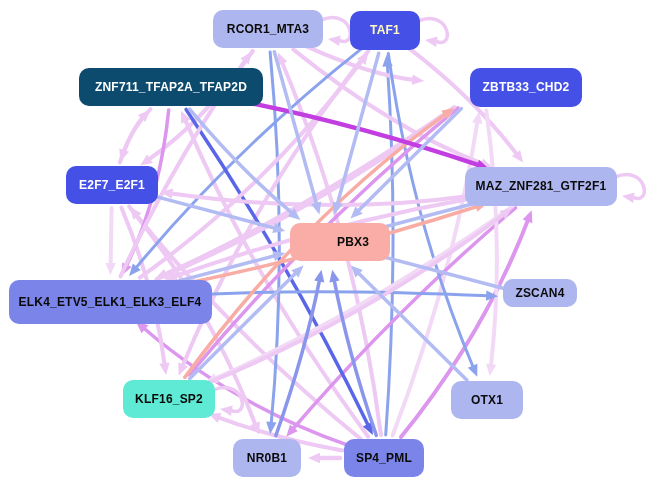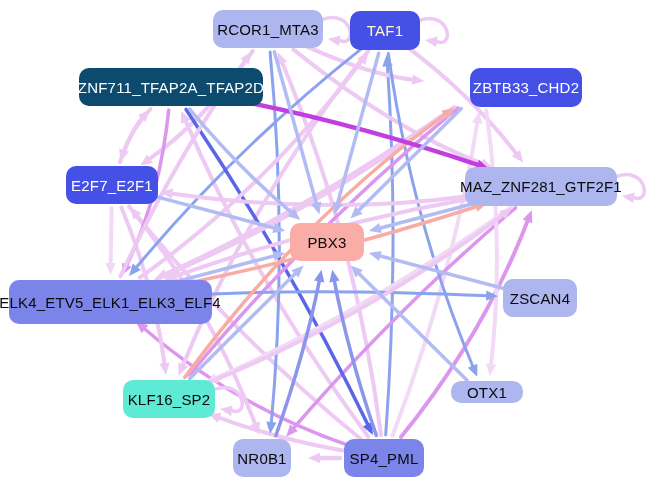--- a/index.html
+++ b/index.html
@@ -8,25 +8,26 @@
     width:649px;height:489px;
     background:#ffffff;
     overflow:hidden;
     font-family:"Liberation Sans", sans-serif;
   }
   #edges{position:absolute;left:0;top:0;}
   .node{
     position:absolute;
     display:flex;align-items:center;justify-content:center;
     border-radius:10px;
-    font-size:15px;
+    font-size:12px;
     letter-spacing:0.2px;
     cursor:default;
     white-space:nowrap;
     user-select:none;
+    font-weight:bold;
   }
 </style>
 </head>
 <body>
 
 <div id="canvas">
   <svg id="edges" width="649" height="489" viewBox="0 0 649 489">
       <g>
         <path d="M 381.0 435.1 Q 355.0 235.7 281.4 60.8" fill="none" stroke="#EDC9F3" stroke-width="4" stroke-linecap="round"></path>
         <polygon points="277.9,52.5 287.3,61.6 277.8,65.6" fill="#EDC9F3"></polygon>
@@ -260,35 +261,35 @@
       </div>
       <div class="node" style="left: 427px; top: 67.5px; width: 112px; height: 39px; background: rgb(68, 80, 230); color: rgb(255, 255, 255); margin-left: 43px;">
         <span>ZBTB33_CHD2</span>
       </div>
       <div class="node" style="left: 66px; top: 166px; width: 92px; height: 38px; background: rgb(68, 80, 230); color: rgb(255, 255, 255);">
         <span>E2F7_E2F1</span>
       </div>
       <div class="node" style="left: 465px; top: 166.5px; width: 152px; height: 39px; background: rgb(174, 182, 239); color: rgb(10, 10, 10);">
         <span>MAZ_ZNF281_GTF2F1</span>
       </div>
-      <div class="node" style="left: 290px; top: 223px; width: 74px; height: 38px; background: rgb(249, 173, 166); color: rgb(10, 10, 10);">
+      <div class="node" style="left: 290px; top: 223px; width: 74px; height: 38px; background: rgb(249, 173, 166); color: rgb(10, 10, 10); padding-left: 26px;">
         <span>PBX3</span>
       </div>
       <div class="node" style="left: 8.5px; top: 280px; width: 203px; height: 44px; background: rgb(123, 132, 232); color: rgb(10, 10, 10);">
         <span>ELK4_ETV5_ELK1_ELK3_ELF4</span>
       </div>
-      <div class="node" style="left: 503px; top: 279px; width: 74px; height: 38px; background: rgb(174, 182, 239); color: rgb(10, 10, 10);">
+      <div class="node" style="left: 503px; top: 279px; width: 74px; height: 28px; background: rgb(174, 182, 239); color: rgb(10, 10, 10);">
         <span>ZSCAN4</span>
       </div>
       <div class="node" style="left: 123px; top: 380px; width: 92px; height: 38px; background: #5eead4; color: rgb(10, 10, 10);">
         <span>KLF16_SP2</span>
       </div>
-      <div class="node" style="left: 451px; top: 381px; width: 72px; height: 22px; background: rgb(174, 182, 239); color: rgb(10, 10, 10);">
+      <div class="node" style="left: 451px; top: 381px; width: 72px; height: 38px; background: rgb(174, 182, 239); color: rgb(10, 10, 10);">
         <span>OTX1</span>
       </div>
-      <div class="node" style="left: 233px; top: 439px; width: 58px; height: 38px; background: rgb(174, 182, 239); color: rgb(10, 10, 10);">
+      <div class="node" style="left: 233px; top: 439px; width: 68px; height: 38px; background: rgb(174, 182, 239); color: rgb(10, 10, 10);">
         <span>NR0B1</span>
       </div>
       <div class="node" style="left: 344px; top: 439px; width: 80px; height: 38px; background: rgb(123, 132, 232); color: rgb(10, 10, 10);">
         <span>SP4_PML</span>
       </div>
     </div>
 </div>
 
 </body></html>

